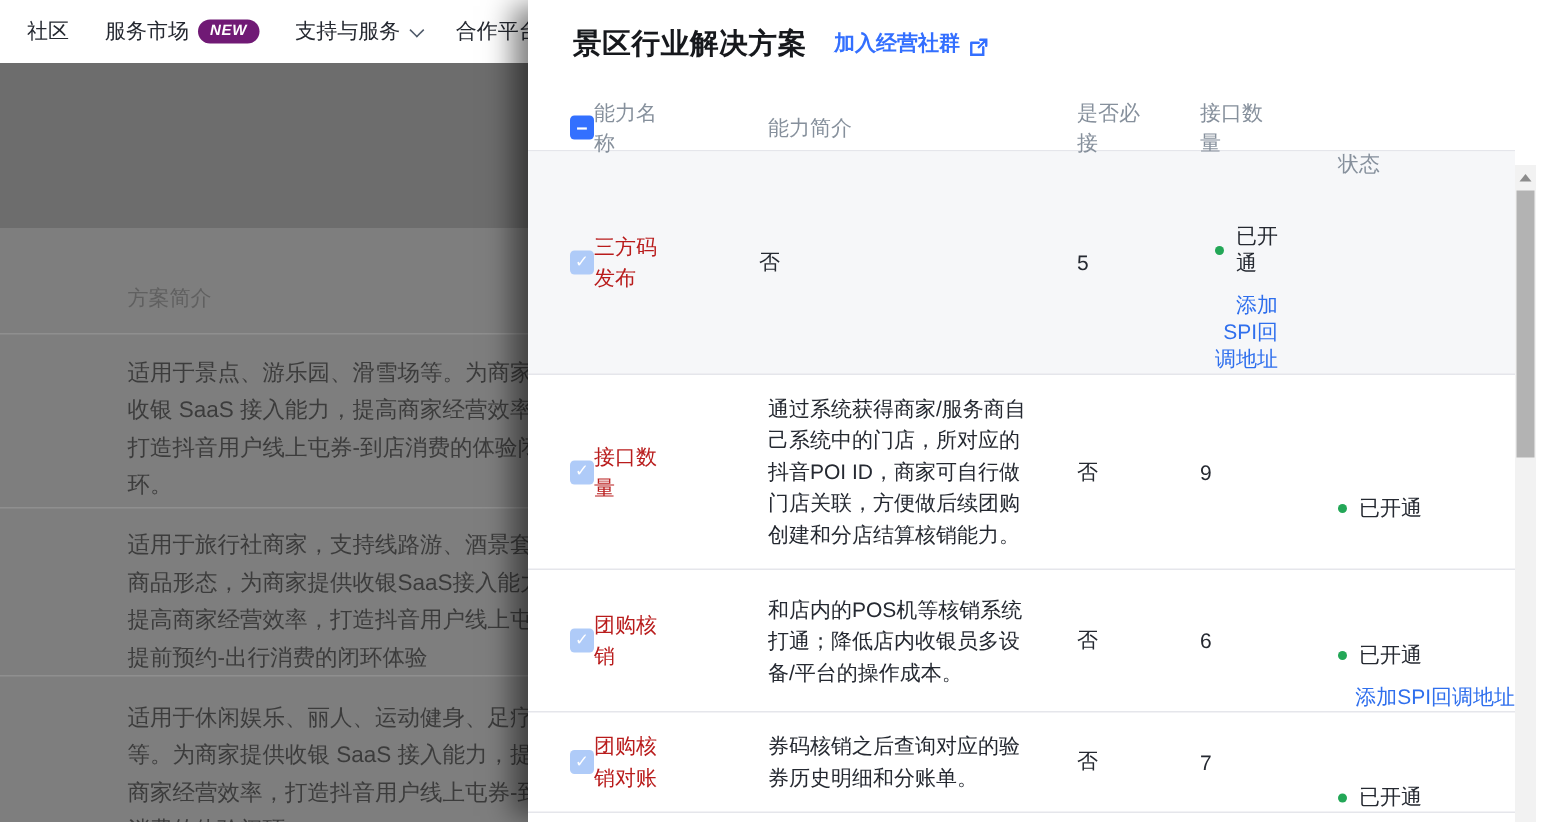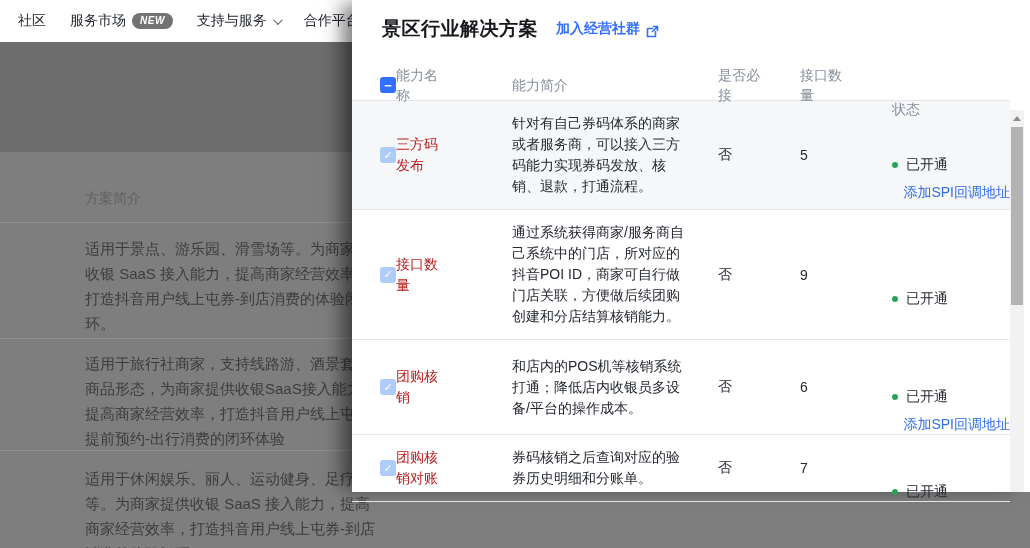--- a/index.html
+++ b/index.html
@@ -3,35 +3,35 @@
 <meta charset="utf-8">
 <style>
   * { margin:0; padding:0; box-sizing:border-box; }
   html,body { width:1030px; height:548px; overflow:hidden; }
   body { position:relative; font-family:"Liberation Sans","DejaVu Sans",sans-serif; background:#fff; }
 
   
   .nav { position:absolute; top:0; left:0; width:100%; height:42px; background:#fff;
          display:flex; align-items:center; padding-left:18px; gap:24px; }
   .nav-item { font-size:14px; color:#252931; display:flex; align-items:center; gap:6px; cursor:pointer; white-space:nowrap; }
-  .badge-new { background:#737373; color:#fff; font-size:10px; font-weight:bold; font-style:italic;
+  .badge-new { background:#701a75; color:#fff; font-size:10px; font-weight:bold; font-style:italic;
                padding:2px 8px 3px; border-radius:9px; letter-spacing:.5px; }
   .caret { width:7px; height:7px; border-right:1.6px solid #4E5969; border-bottom:1.6px solid #4E5969;
            transform:rotate(45deg) translateY(-2px); display:inline-block; }
 
   .banner { position:absolute; top:42px; left:0; width:100%; height:110px; background:#6D6D6D; }
   .bg-content { position:absolute; top:152px; left:0; width:100%; height:396px; background:#7E7E7E; }
   .bg-col-header { position:absolute; left:85px; top:38px; font-size:14px; color:#606060; }
   .bg-divider { position:absolute; left:0; right:0; height:1px; background:#8F8F8F; }
   .d1 { top:70px; } .d2 { top:186px; } .d3 { top:298px; }
   .bg-text { position:absolute; left:85px; width:300px; font-size:15px; line-height:25px; color:#3C3C3C; }
   .t1 { top:84px; } .t2 { top:199px; } .t3 { top:314px; }
 
   
-  .drawer { position:absolute; left:352px; top:0; width:678px; height:492px; background:#fff;
+  .drawer { position:absolute; left:352px; top:0; width:678px; height:548px; background:#fff;
             box-shadow:-14px 0 18px -4px rgba(0,0,0,0.5); }
   .drawer-header { display:flex; align-items:center; padding:16px 0 0 30px; }
   .drawer-title { font-size:19px; font-weight:bold; color:#16181C; letter-spacing:.5px; }
   .join-link { margin-left:18px; font-size:14px; font-weight:600; color:#336FFF;
                display:flex; align-items:flex-end; gap:6px; text-decoration:none; cursor:pointer; }
 
   .cap-table { margin-top:9px; width:658px; }
   .thead, .trow { display:grid; grid-template-columns:44px 80px 212px 82px 82px 1fr; align-items:center; }
   .thead { height:50px; border-bottom:1px solid #E5E6EB; color:#86909C; font-size:14px; line-height:20px; }
   .trow { border-bottom:1px solid #E5E6EB; font-size:14px; color:#252931; }
@@ -129,21 +129,20 @@
 
     <div class="trow highlight">
       <div class="c-cb">
         <span class="cb cb-row">
           <span>✓</span>
         </span>
       </div>
       <div class="c-name">
           <a class="link-name">三方码发布</a>
         </div>
-      <div class="c-desc">针对有自己券码体系的商家或者服务商，可以接入三方码能力实现券码发放、核销、退款，打通流程。</div>
       <div class="c-req">否</div>
       <div class="c-cnt">5</div>
       <div class="c-status">
         <div class="status-line">
           <span class="dot"></span>
           <span>已开通</span>
         </div>
         <a class="spi-link">添加SPI回调地址</a>
       </div>
     </div>

